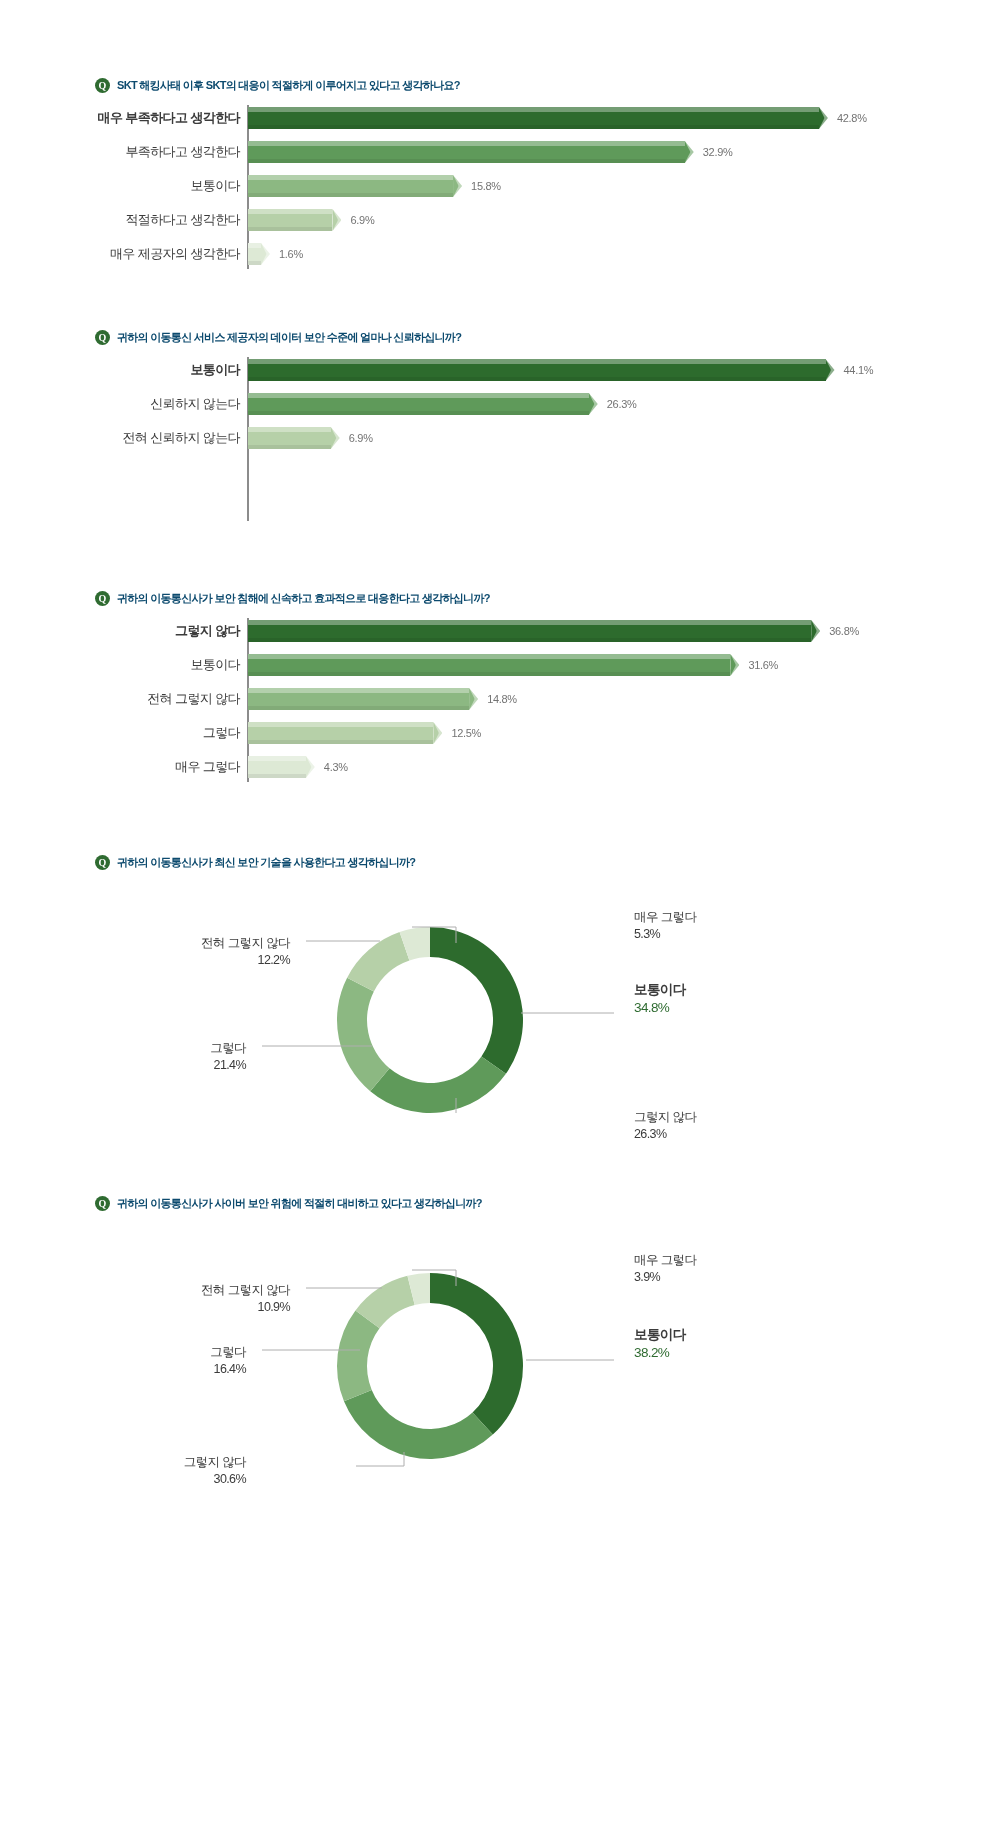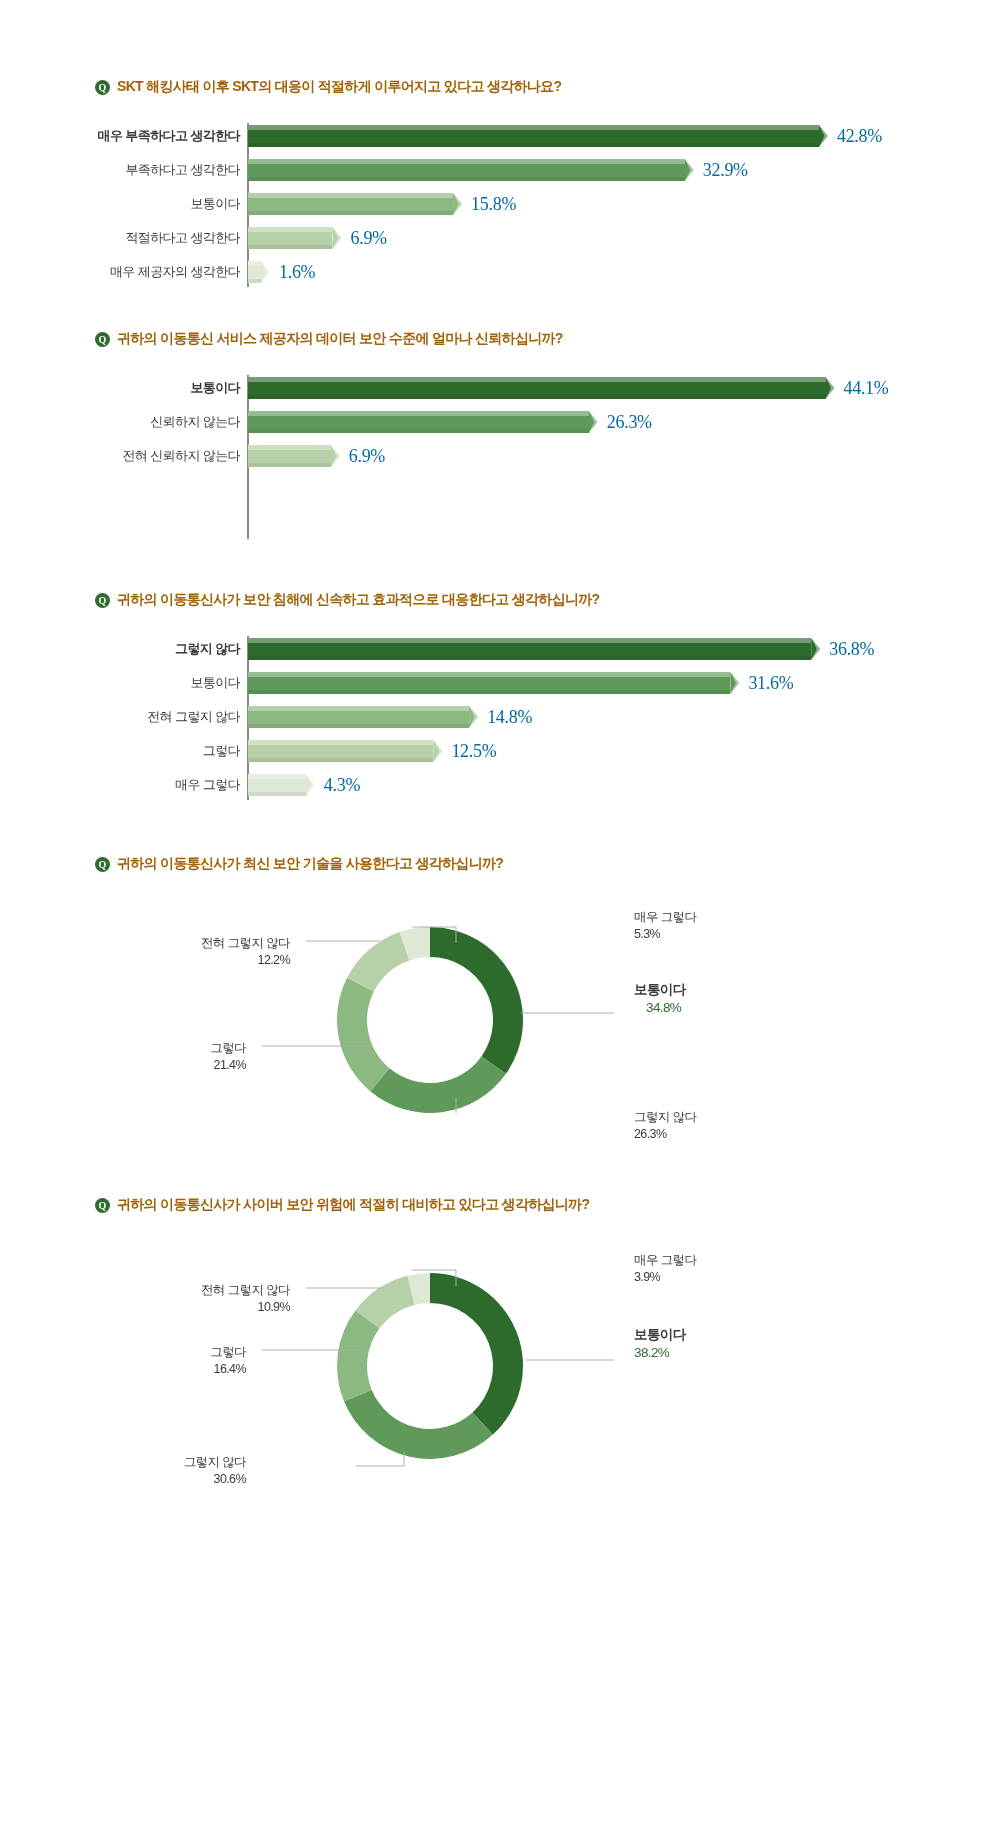--- a/index.html
+++ b/index.html
@@ -13,26 +13,26 @@
   
   .qblock{position:absolute;left:95px;}
   .qhead{display:flex;align-items:center;gap:7px;margin-bottom:4px;}
   .qmark{
     width:15px;height:15px;border-radius:50%;
     background:#2f6b31;color:#fff;flex:0 0 auto;
     font-size:10px;font-weight:bold;line-height:15px;text-align:center;
     font-family:"Liberation Serif",serif;
   }
   .qtitle{
-    font-size:14px;font-weight:bold;color:#a16207;
+    font-size:11px;font-weight:bold;color:#0c4a6e;
     letter-spacing:-0.7px;white-space:nowrap;
   }
 
   
-  .barchart{position:relative;margin-top:27px;}
+  .barchart{position:relative;margin-top:12px;}
   .axis{position:absolute;left:152px;top:0;width:1.5px;background:#8c8c8c;}
   .row{position:relative;height:26px;margin-bottom:8px;}
   .rlabel{
     position:absolute;left:0;width:145px;text-align:right;
     font-size:13px;color:#3b3b3b;letter-spacing:-0.6px;
     top:50%;transform:translateY(-50%);white-space:nowrap;
   }
   .barwrap{position:absolute;left:153px;top:2px;height:22px;}
   .bar{position:relative;height:22px;}
   .bar .body{position:absolute;left:0;top:0;bottom:0;right:9px;}
@@ -42,21 +42,21 @@
   .bar .hi{
     position:absolute;left:0;top:0;height:5px;right:9px;
     background:rgba(255,255,255,.34);
   }
   .bar .lo{
     position:absolute;left:0;bottom:0;height:4px;right:9px;
     background:rgba(0,0,0,.07);
   }
   .bval{
     position:absolute;top:50%;transform:translateY(-50%);
-    font-size:18px;color:#0369a1;letter-spacing:-0.3px;white-space:nowrap;font-family:Liberation Serif, serif;
+    font-size:11px;color:#737373;letter-spacing:-0.3px;white-space:nowrap;
   }
 
   
   .donutwrap{position:relative;}
   .dlabel{position:absolute;font-size:12.5px;color:#3b3b3b;letter-spacing:-0.6px;line-height:1.35;white-space:nowrap;}
   .dlabel .nm{display:block;}
   .dlabel .pc{display:block;}
   .dlabel.strong .nm{font-weight:bold;font-size:13.5px;}
   .dlabel.strong .pc{font-size:13.5px;}
   .dlabel.r{text-align:left;}
@@ -284,21 +284,21 @@
         <polyline points="456,228 456,213" stroke="#aeaeae" stroke-width="1" fill="none"></polyline>
         <polyline points="262,161 372,161" stroke="#aeaeae" stroke-width="1" fill="none"></polyline>
         <polyline points="306,56 380,56" stroke="#aeaeae" stroke-width="1" fill="none"></polyline>
       </svg>
       <div class="dlabel r" style="left: 634px; right: auto; top: 24px;">
         <span class="nm">매우 그렇다</span>
         <span class="pc">5.3%</span>
       </div>
       <div class="dlabel r strong" style="left: 634px; right: auto; top: 96px;">
         <span class="nm">보통이다</span>
-        <span class="pc" style="color: rgb(47, 107, 49); margin-left: 12px;">34.8%</span>
+        <span class="pc" style="color: rgb(47, 107, 49);">34.8%</span>
       </div>
       <div class="dlabel r" style="left: 634px; right: auto; top: 224px;">
         <span class="nm">그렇지 않다</span>
         <span class="pc">26.3%</span>
       </div>
       <div class="dlabel l" style="left: auto; right: 762px; top: 155px;">
         <span class="nm">그렇다</span>
         <span class="pc">21.4%</span>
       </div>
       <div class="dlabel l" style="left: auto; right: 718px; top: 50px;">

